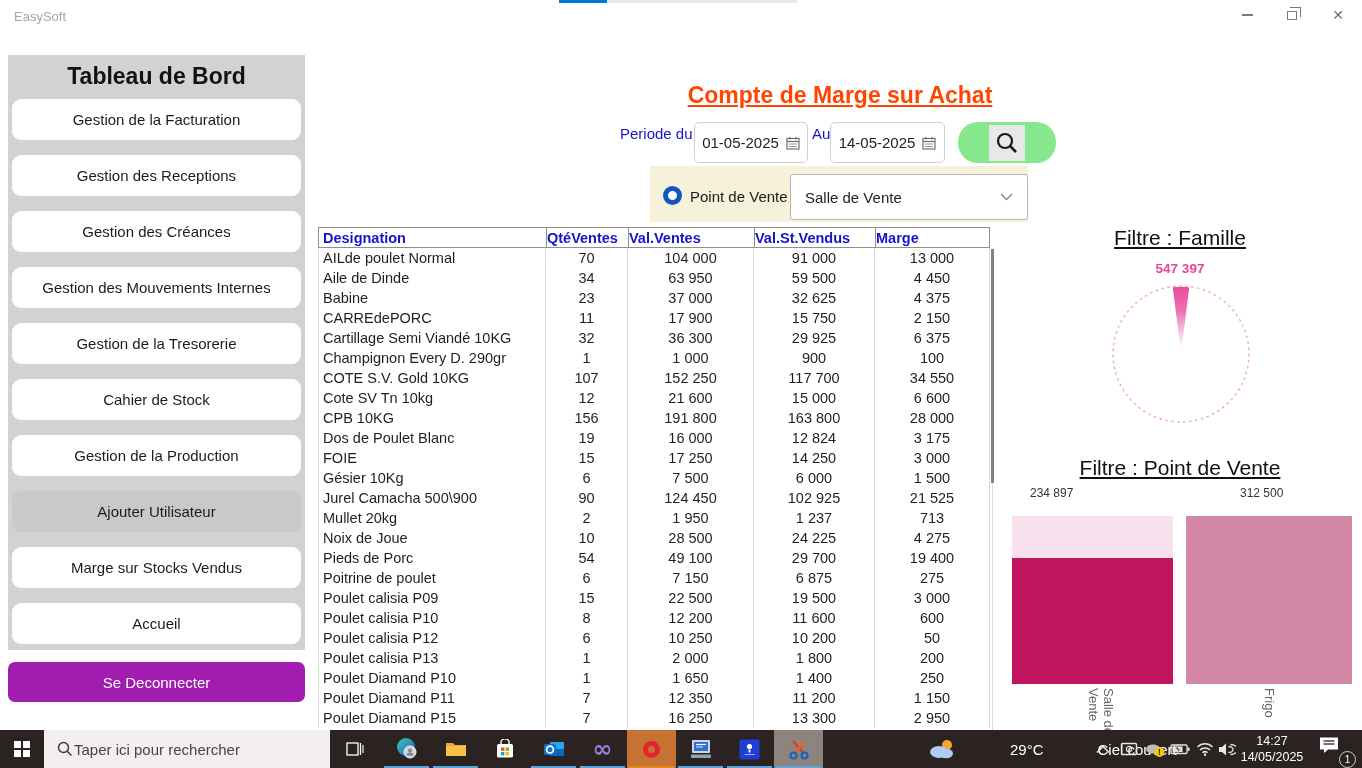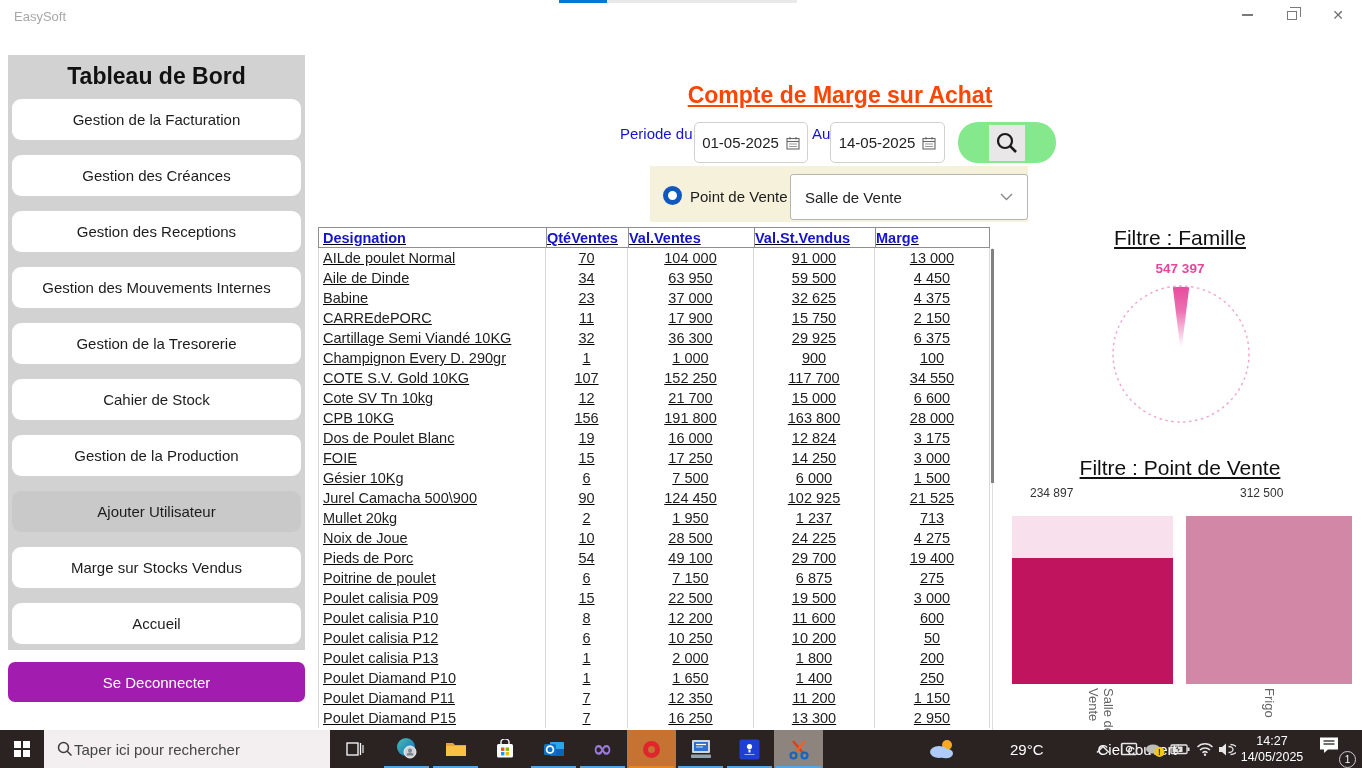--- a/index.html
+++ b/index.html
@@ -31,21 +31,21 @@
   .blue-label { position:absolute; font-size:15px; color:#1414cc; }
   .date-box { position:absolute; top:122px; height:41px; background:#fff; border:1px solid #d0d0d0; border-radius:5px; display:flex; align-items:center; justify-content:center; gap:7px; font-size:15px; color:#222; cursor:pointer; }
   .search-btn { position:absolute; left:958px; top:122px; width:98px; height:41px; background:#85e88d; border-radius:20px; display:flex; align-items:center; justify-content:center; cursor:pointer; }
   .search-btn-inner { width:36px; height:36px; background:#e9e7e7; display:flex; align-items:center; justify-content:center; }
   .filter-panel { position:absolute; left:650px; top:166px; width:378px; height:56px; background:#f5f1da; }
   .radio { position:absolute; left:663px; top:186px; width:19px; height:19px; border-radius:50%; border:5px solid #1058c0; background:#fff; cursor:pointer; }
   .radio-label { position:absolute; left:690px; top:188px; font-size:15px; color:#1c1c1c; }
   .dropdown { position:absolute; left:790px; top:174px; width:238px; height:46px; background:#fff; border:1px solid #b5b5b5; border-radius:3px; display:flex; align-items:center; justify-content:space-between; padding:0 14px; font-size:15px; color:#222; cursor:pointer; }
 
   
-  .table-wrap { position:absolute; left:318px; top:227px; width:736px;text-decoration:underline; }
+  .table-wrap { position:absolute; left:318px; top:227px; width:736px; }
   .hrow { display:flex; height:21px; }
   .hcell { display:flex; align-items:center; font-size:14.5px; font-weight:600; color:#1414cc;
            border-top:1px solid #8f8f8f; border-bottom:1px solid #8f8f8f; border-left:1px solid #8f8f8f; background:#fff; }
   .hcell:last-child { border-right:1px solid #8f8f8f; }
   .trow { display:flex; height:20px; }
   .cell { display:flex; align-items:center; font-size:14.5px; color:#1f1f1f; border-right:1px solid #d9d9d9; justify-content:center; }
   .c0 { width:228px; justify-content:flex-start; padding-left:4px; border-left:1px solid #d9d9d9; }
   .c1 { width:82px; } .c2 { width:126px; } .c3 { width:121px; } .c4 { width:115px; }
   .hcell.c0 { padding-left:4px; border-left:1px solid #8f8f8f; }
   .vscroll-track { position:absolute; left:992px; top:248px; width:1px; height:482px; background:#dedede; }
@@ -99,24 +99,24 @@
     </div>
 </div>
 
 <div class="sidebar">
   <div class="sidebar-title">Tableau de Bord</div>
   <div class="menu">
       <div class="menu-btn">
         <span>Gestion de la Facturation</span>
       </div>
       <div class="menu-btn">
+        <span>Gestion des Receptions</span>
+      </div>
+      <div class="menu-btn">
         <span>Gestion des Créances</span>
-      </div>
-      <div class="menu-btn">
-        <span>Gestion des Receptions</span>
       </div>
       <div class="menu-btn">
         <span>Gestion des Mouvements Internes</span>
       </div>
       <div class="menu-btn">
         <span>Gestion de la Tresorerie</span>
       </div>
       <div class="menu-btn">
         <span>Cahier de Stock</span>
       </div>
@@ -237,21 +237,21 @@
       <div class="trow">
     <div class="cell c0">COTE S.V. Gold 10KG</div>
     <div class="cell c1">107</div>
     <div class="cell c2">152 250</div>
     <div class="cell c3">117 700</div>
     <div class="cell c4">34 550</div>
   </div>
       <div class="trow">
     <div class="cell c0">Cote SV Tn 10kg</div>
     <div class="cell c1">12</div>
-    <div class="cell c2">21 700</div>
+    <div class="cell c2">21 600</div>
     <div class="cell c3">15 000</div>
     <div class="cell c4">6 600</div>
   </div>
       <div class="trow">
     <div class="cell c0">CPB 10KG</div>
     <div class="cell c1">156</div>
     <div class="cell c2">191 800</div>
     <div class="cell c3">163 800</div>
     <div class="cell c4">28 000</div>
   </div>

